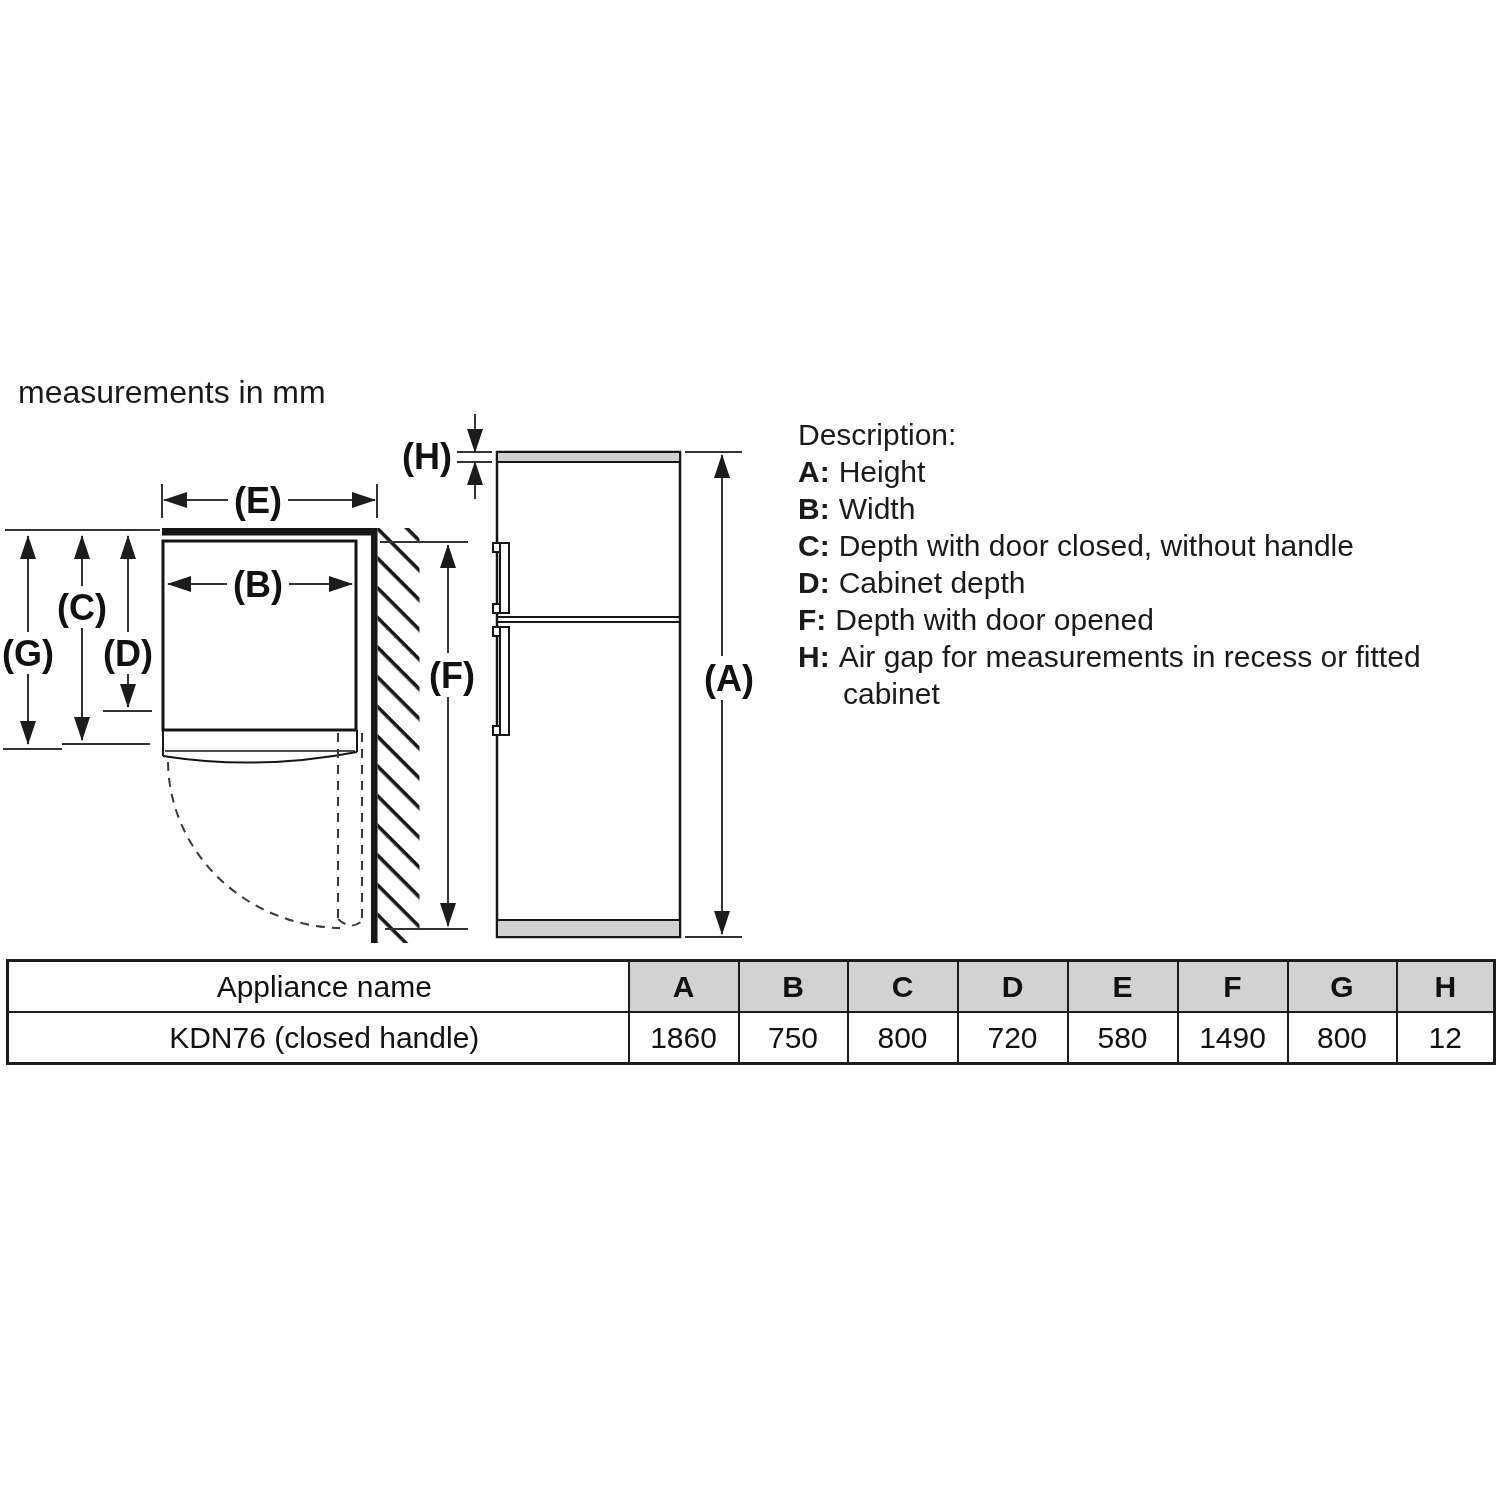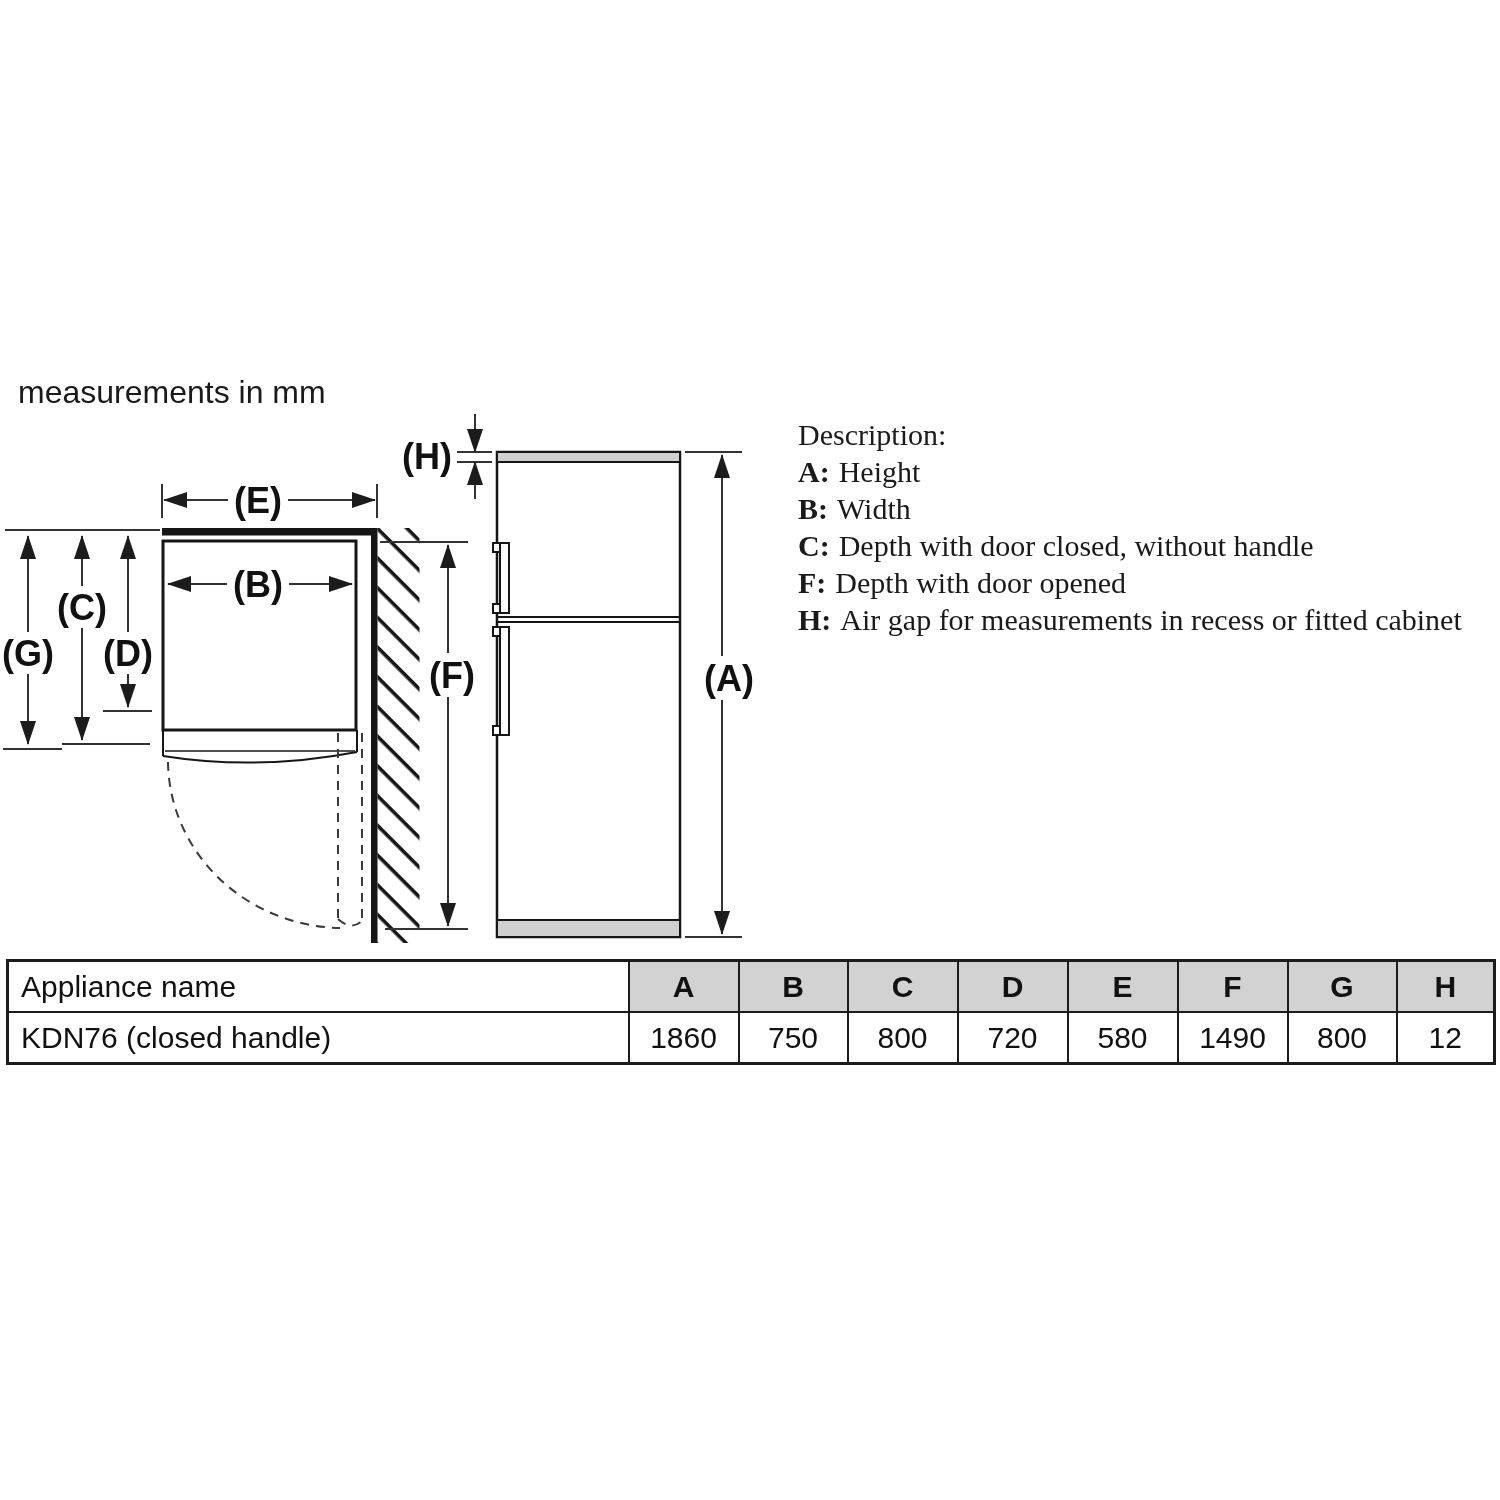--- a/index.html
+++ b/index.html
@@ -3,31 +3,31 @@
 <meta charset="utf-8">
 <style>
   html,body{margin:0;padding:0;background:#fff;}
   #page{position:relative;width:1500px;height:1500px;background:#ffffff;
         font-family:"Liberation Sans", sans-serif;color:#111;overflow:hidden;}
   #measurements-label{position:absolute;left:6px;top:374px;font-size:32px;color:#1a1a1a;margin-left:12px;}
   #diagram-svg{position:absolute;left:0;top:0;}
 
   
   #description{position:absolute;left:798px;top:416px;width:690px;font-size:30px;line-height:37px;color:#1a1a1a;}
-  .desc-line{padding-left:45px;text-indent:-45px;font-family:Liberation Serif, serif;}
+  .desc-line{padding-left:45px;text-indent:-45px;}
   .desc-key{font-weight:bold;margin-right:9px;}
 
   
   #spec-table{position:absolute;left:6px;top:959px;border-collapse:collapse;table-layout:fixed;
               font-size:30px;color:#111;}
   #spec-table td,#spec-table th{border:2px solid #1c1c1c;padding:0;vertical-align:middle;
               height:49px;text-align:center;font-weight:normal;overflow:hidden;white-space:nowrap;}
   #spec-table{border:3px solid #1c1c1c;}
   #spec-table th.dim{background:#d2d2d2;font-weight:bold;}
-  #spec-table .name-col{text-align:left;padding-left:12px;}
+  #spec-table .name-col{text-align:center;padding-left:12px;}
   .svg-dim-label{font-size:36px;font-weight:bold;fill:#111;}
 </style>
 </head>
 <body>
 
 <div id="page">
 
   <div id="measurements-label">measurements in mm</div>
 
   <svg id="diagram-svg" width="1500" height="1500" viewBox="0 0 1500 1500">
@@ -132,20 +132,21 @@
       <text class="svg-dim-label" x="729" y="691">(A)</text>
       <text class="svg-dim-label" x="427" y="469">(H)</text>
     </g>
   </svg>
 
   <div id="description">
     <div class="desc-line">Description:</div>
     <div class="desc-line"><span class="desc-key">A:</span><span>Height</span></div>
     <div class="desc-line"><span class="desc-key">B:</span><span>Width</span></div>
     <div class="desc-line"><span class="desc-key">C:</span><span>Depth with door closed, without handle</span></div>
+    <div class="desc-line"><span class="desc-key">D:</span><span>Cabinet depth</span></div>
     <div class="desc-line"><span class="desc-key">F:</span><span>Depth with door opened</span></div>
     <div class="desc-line"><span class="desc-key">H:</span><span>Air gap for measurements in recess or fitted cabinet</span></div>
   </div>
 
   <table id="spec-table">
     <colgroup>
       <col style="width:621px">
         <col style="width:110px">
         <col style="width:109px">
         <col style="width:110px">

